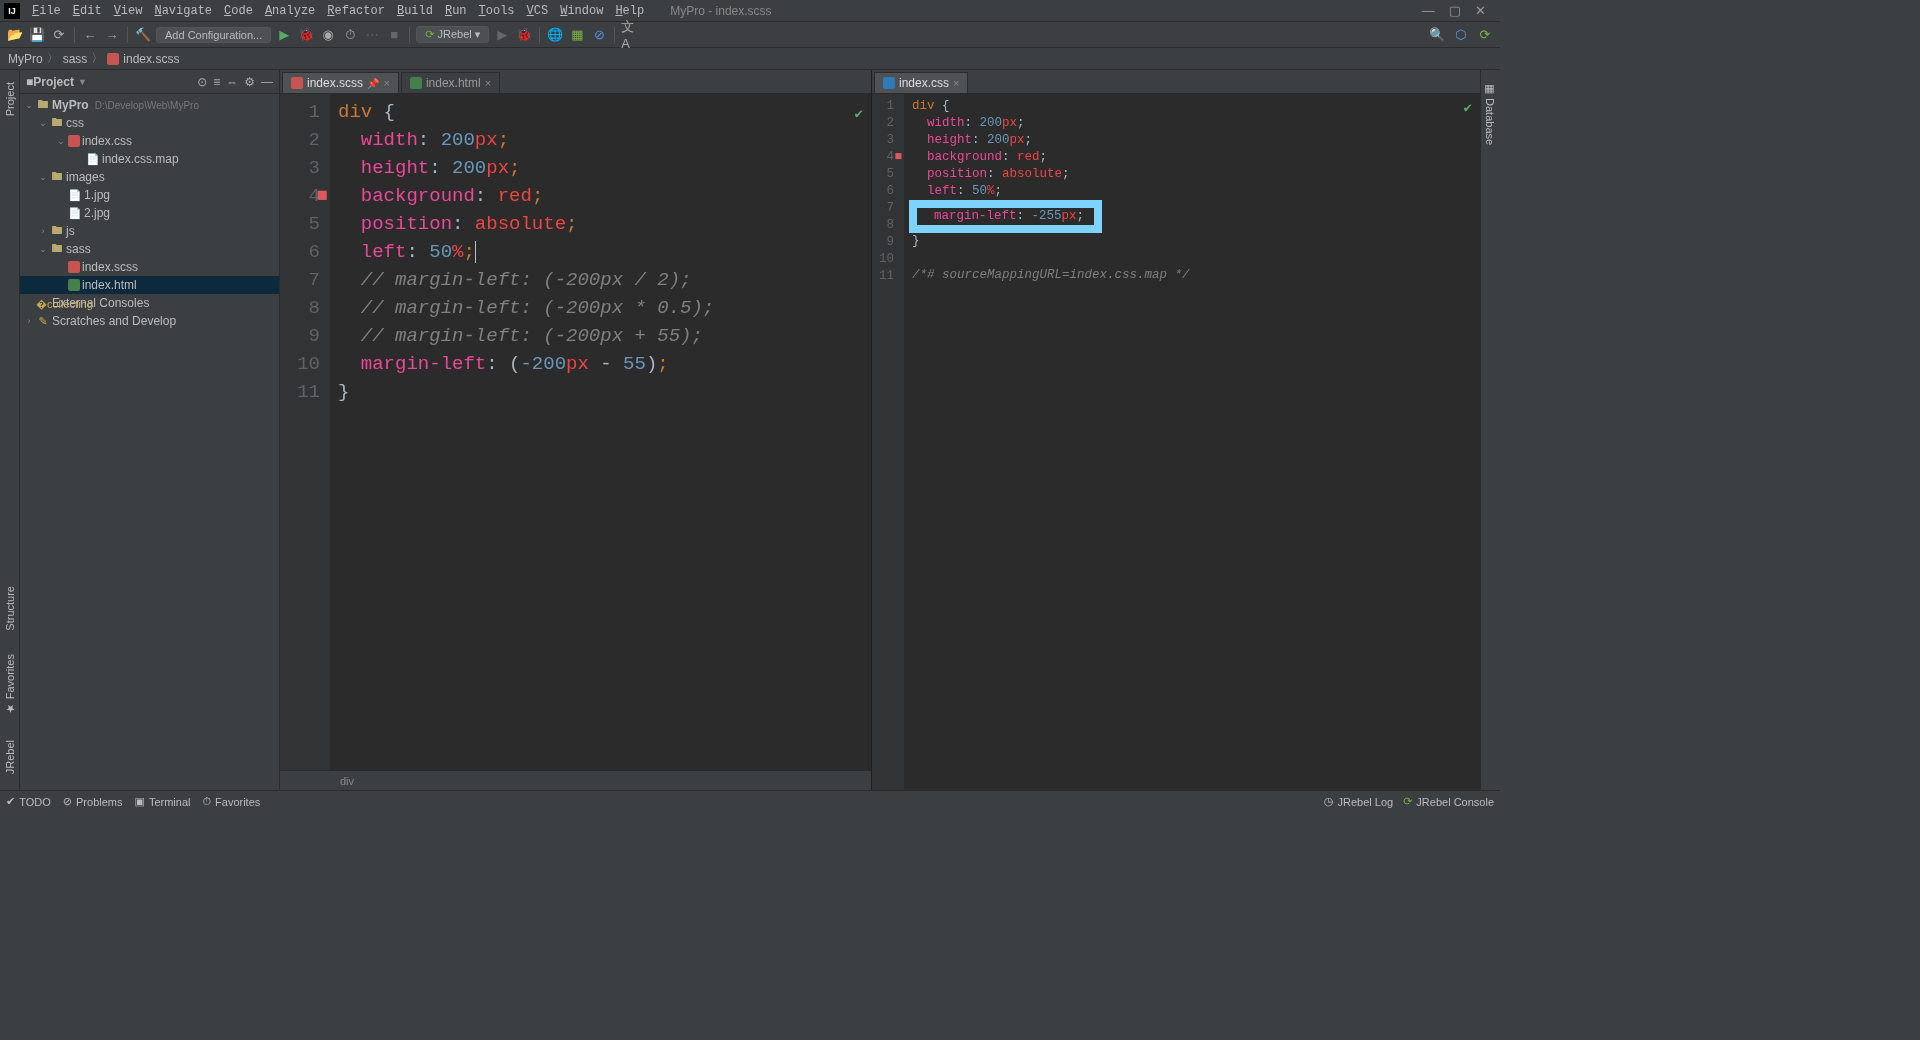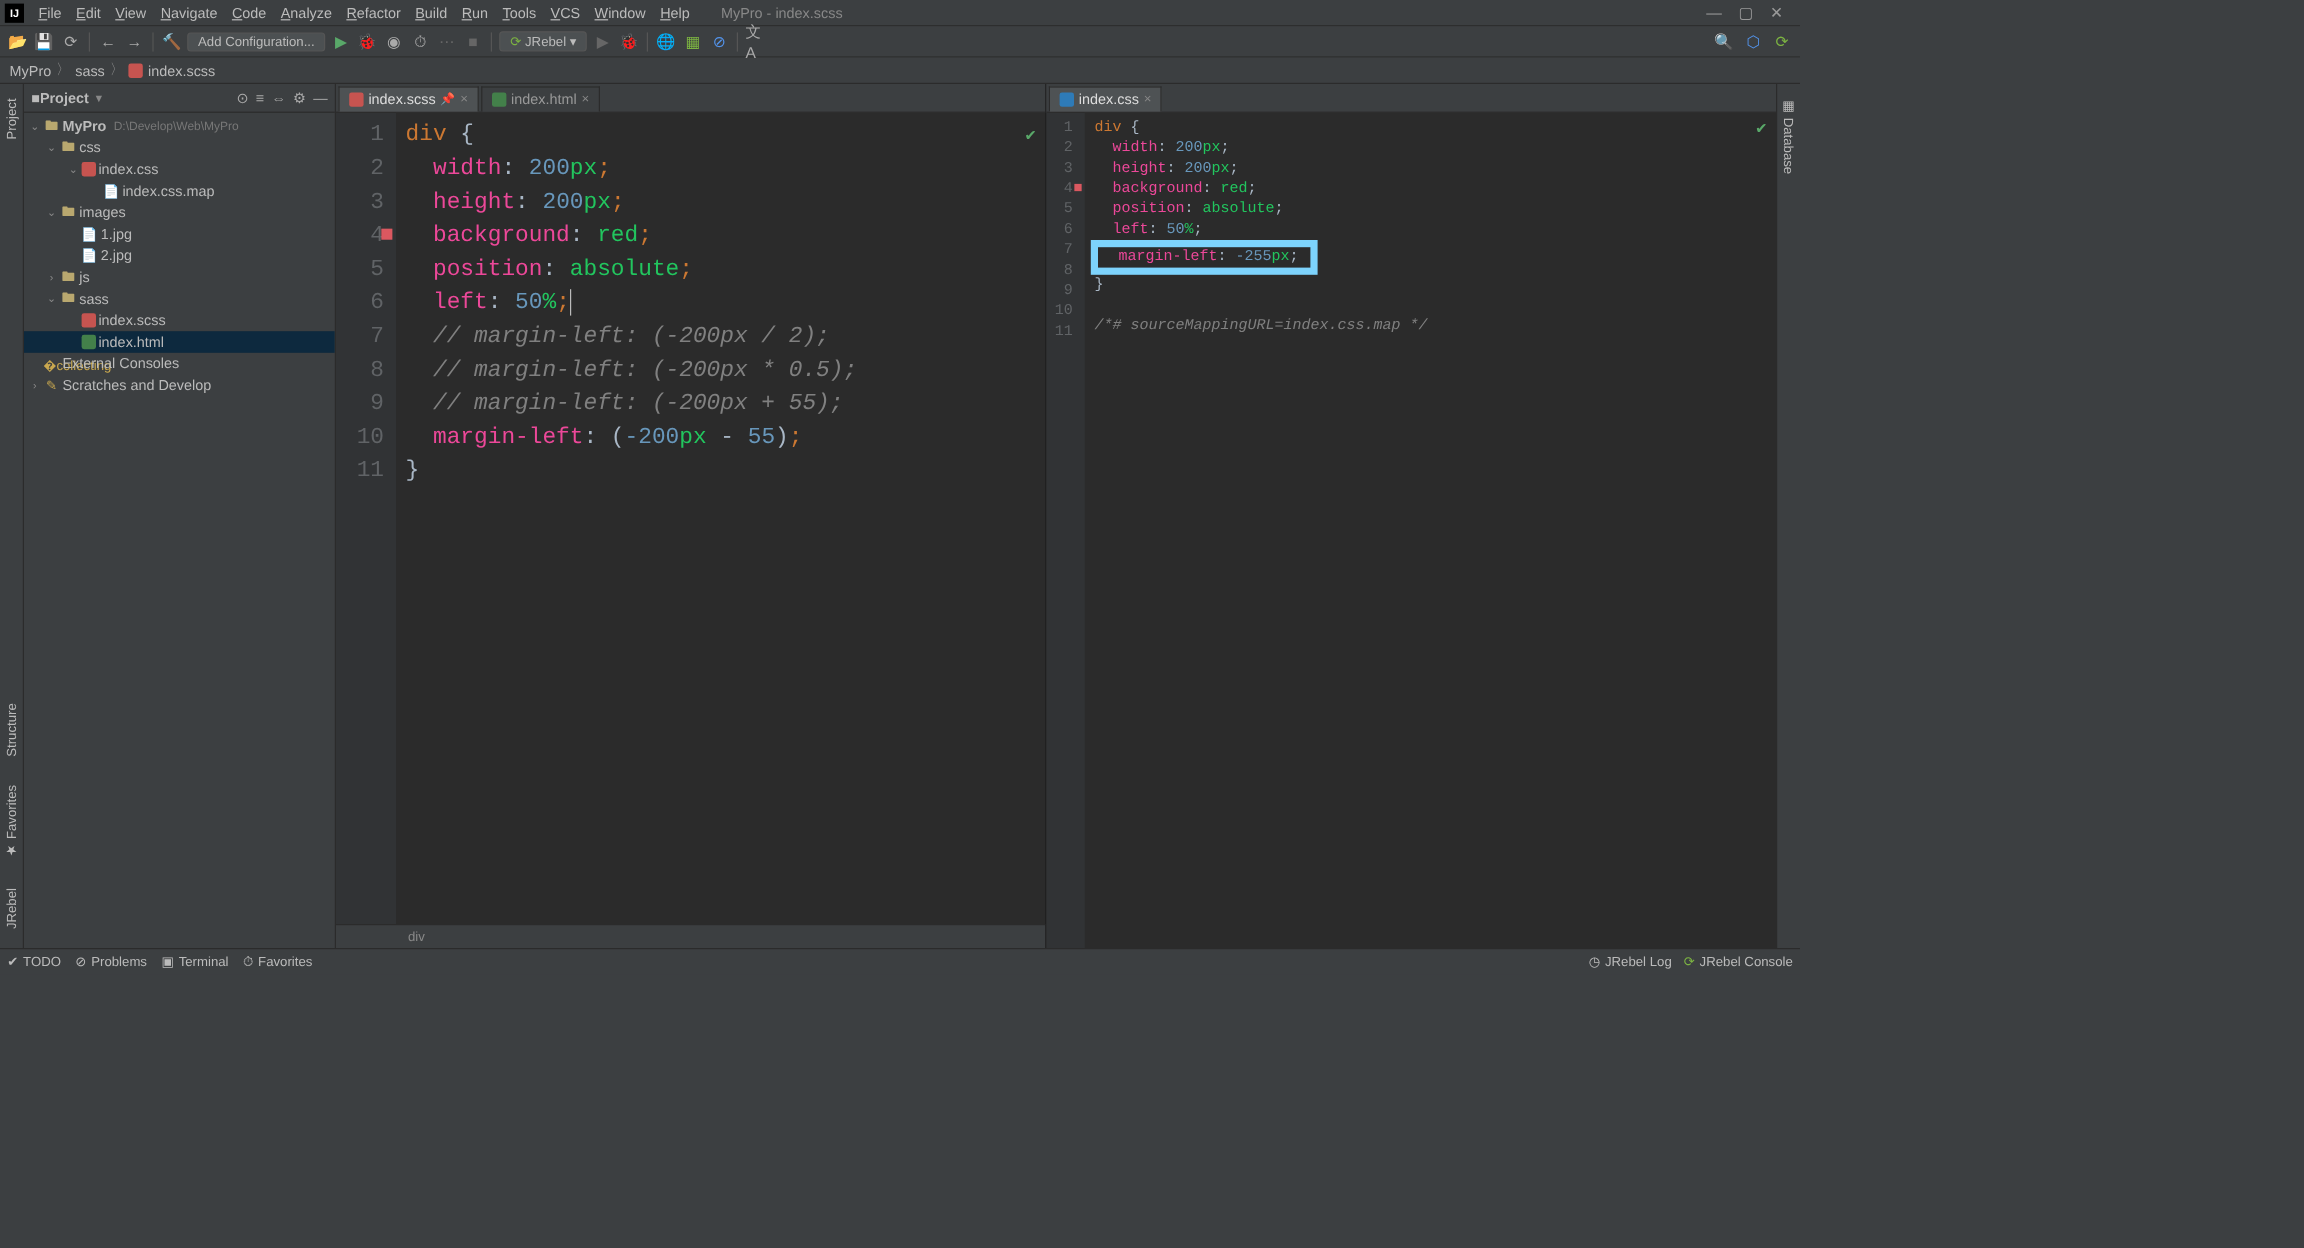--- a/index.html
+++ b/index.html
@@ -1,20 +1,20 @@
 <!DOCTYPE html>
 <html><head>
 <meta charset="utf-8">
 <style>
 * { margin:0; padding:0; box-sizing:border-box; }
 body { font-family: "Segoe UI", Arial, sans-serif; font-size: 12px; background:#3c3f41; color:#bbb; width:1500px; height:812px; overflow:hidden; position:relative;}
 .row { display:flex; align-items:center; }
 .menu { height:22px; background:#3c3f41; padding:0 4px; border-bottom:1px solid #2b2b2b;}
 .menu .ij { width:16px; height:16px; background:#000; color:#fff; font-size:9px; font-weight:bold; display:flex; align-items:center; justify-content:center; margin-right:6px;}
-.menu .item { padding:2px 6px; cursor:pointer; color:#bbb;}
+.menu .item { padding:2px 6px; cursor:pointer; color:#bbb;font-family:Liberation Mono, monospace;}
 .menu .item u { text-decoration:underline;}
 .menu .title { margin-left:20px; color:#888;}
 .menu .winbtns { margin-left:auto; display:flex; gap:14px; padding-right:10px;}
 .menu .winbtns span { color:#999; font-size:13px; cursor:pointer;}
 .tool { height:26px; background:#3c3f41; border-bottom:1px solid #2b2b2b; padding:0 6px; gap:4px;}
 .tool .ico { width:18px; height:18px; display:flex; align-items:center; justify-content:center; color:#aaa; cursor:pointer; font-size:13px;}
 .tool .sep { width:1px; height:16px; background:#555; margin:0 2px;}
 .tool .btn { background:#4c5052; border:1px solid #555; padding:1px 8px; border-radius:3px; color:#bbb; cursor:pointer; font-size:11px;}
 .tool .green{color:#59a869}
 .tool .right{margin-left:auto; display:flex; gap:6px;}
@@ -53,24 +53,24 @@
 .tab .close{color:#888;font-size:11px}
 .tab .pin{color:#888;font-size:10px}
 .code { flex:1; display:flex; font-family:"Consolas","Courier New",monospace; position:relative; overflow:hidden;}
 .gutter { background:#313335; color:#606366; text-align:right; padding:4px 10px 4px 6px; user-select:none;}
 .gutter .ln { height:var(--lh);}
 .gutter .ln.bp::before{content:"■"; color:#db5860; position:absolute; margin-left:8px;}
 .ed.left .gutter{width:50px;}
 .ed.left .code{font-size:19px; --lh:28px; line-height:28px;}
 .ed.right .gutter{width:32px;}
 .ed.right .code{font-size:12.5px; --lh:17px; line-height:17px;}
-.src { flex:1; padding:4px 8px; white-space:pre; color:#a9b7c6;}.src .prop{color:#ec4899}.src .num{color:#6897bb}.src .val{color:#22c55e}.src .punc{color:#cc7832}.src .cmt{color:#808080; font-style:italic}.src .tag{color:#cc7832}
+.src { flex:1; padding:4px 8px; white-space:pre; color:#a9b7c6;}.src .prop{color:#ec4899}.src .num{color:#6897bb}.src .val{color:#ef4444}.src .punc{color:#cc7832}.src .cmt{color:#808080; font-style:italic}.src .tag{color:#cc7832}
 .src .cursor{border-left:1px solid #bbb;}
 .check{position:absolute;top:6px;right:8px;color:#59a869;font-size:14px}
-.ed.right .highlight{border:6px solid #7dd3fc; padding:0 2px; display:inline-block; margin-left:-3px}
+.ed.right .highlight{border:8px solid #7dd3fc; padding:0 2px; display:inline-block; margin-left:-3px}
 .stage { height:20px; background:#3c3f41; border-top:1px solid #2b2b2b; padding:0 60px; color:#888; font-size:11px; display:flex; align-items:center;}
 .bottombar { height:22px; background:#3c3f41; border-top:1px solid #2b2b2b; display:flex; align-items:center; padding:0 6px; gap:12px;}
 .bottombar .item { display:flex; align-items:center; gap:4px; color:#bbb; cursor:pointer; font-size:11px;}
 .bottombar .right{margin-left:auto; display:flex; gap:10px;}
 .status { height:20px; background:#3c3f41; border-top:1px solid #2b2b2b; display:flex; align-items:center; justify-content:flex-end; padding:0 6px; gap:10px; font-size:11px; color:#999;}
 .status .corner{position:absolute;left:4px;color:#aaa;cursor:pointer}
 .scsicon{display:inline-flex;width:12px;height:12px;background:#c75450;border-radius:2px;align-items:center;justify-content:center;font-size:8px;color:#fff;font-weight:bold}
 .htmlicon{display:inline-flex;width:12px;height:12px;background:#43804a;border-radius:2px;}
 .cssicon{display:inline-flex;width:12px;height:12px;background:#2e7bb8;border-radius:2px;}
 </style>

